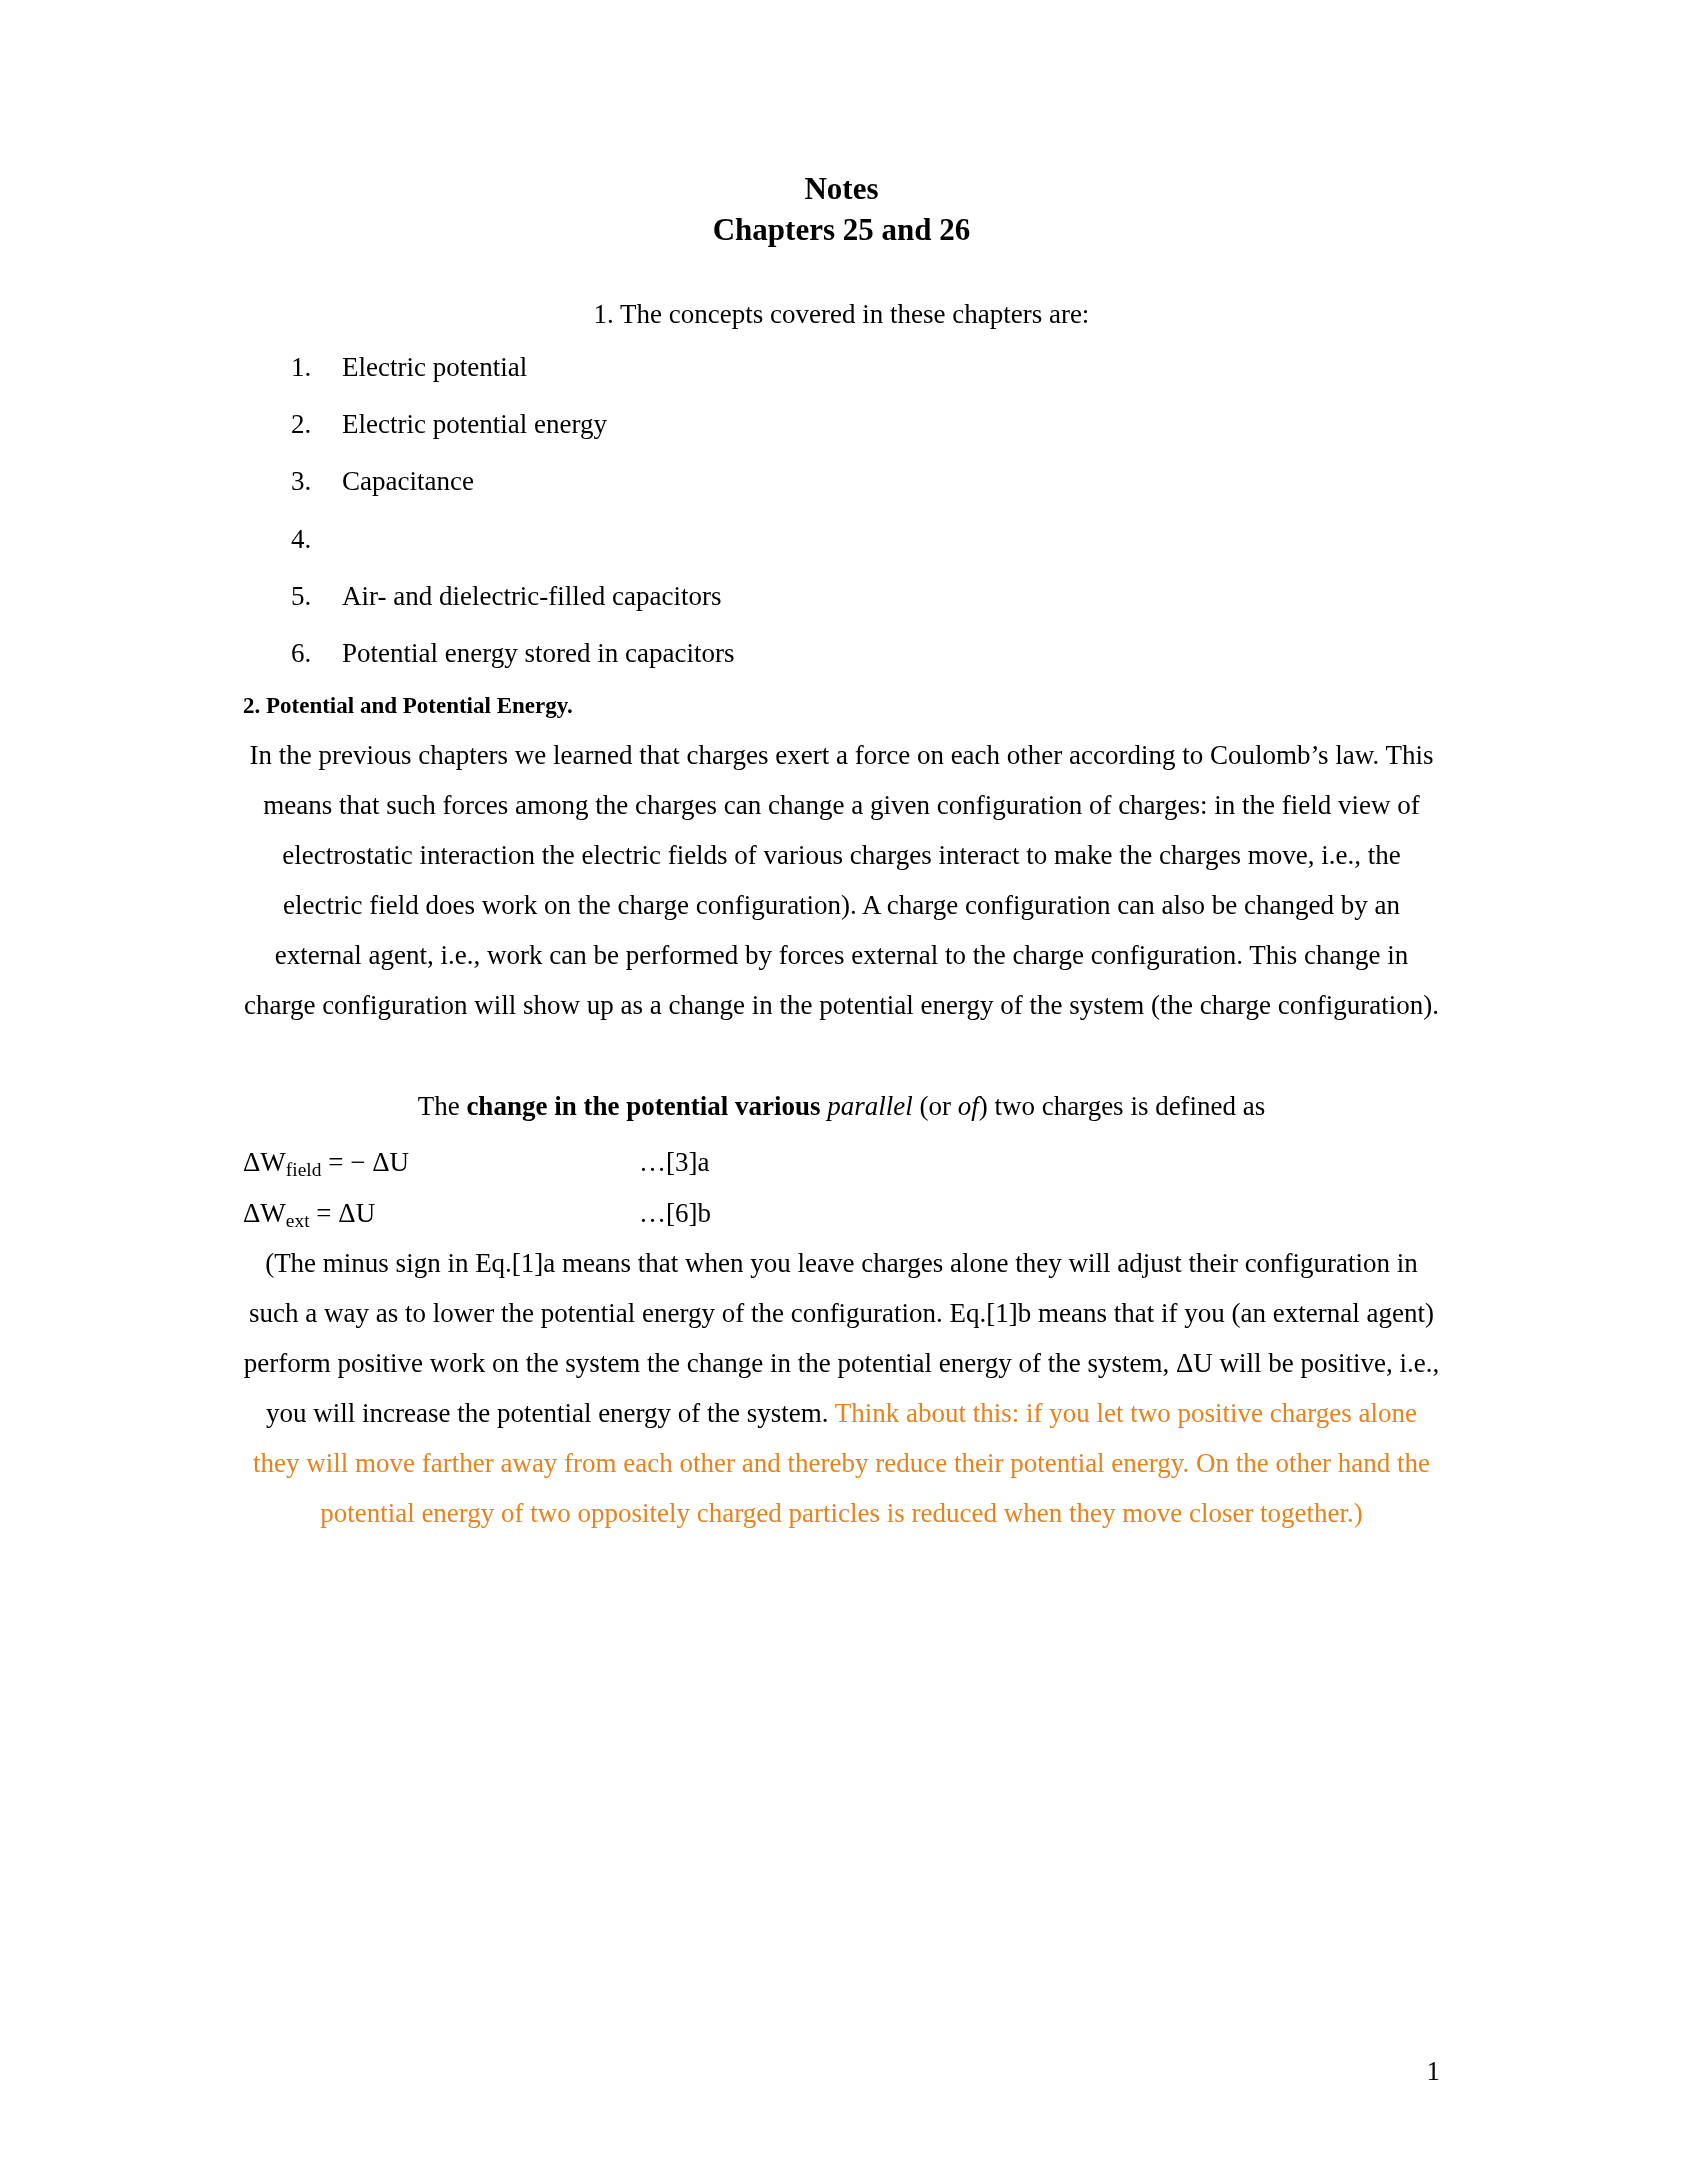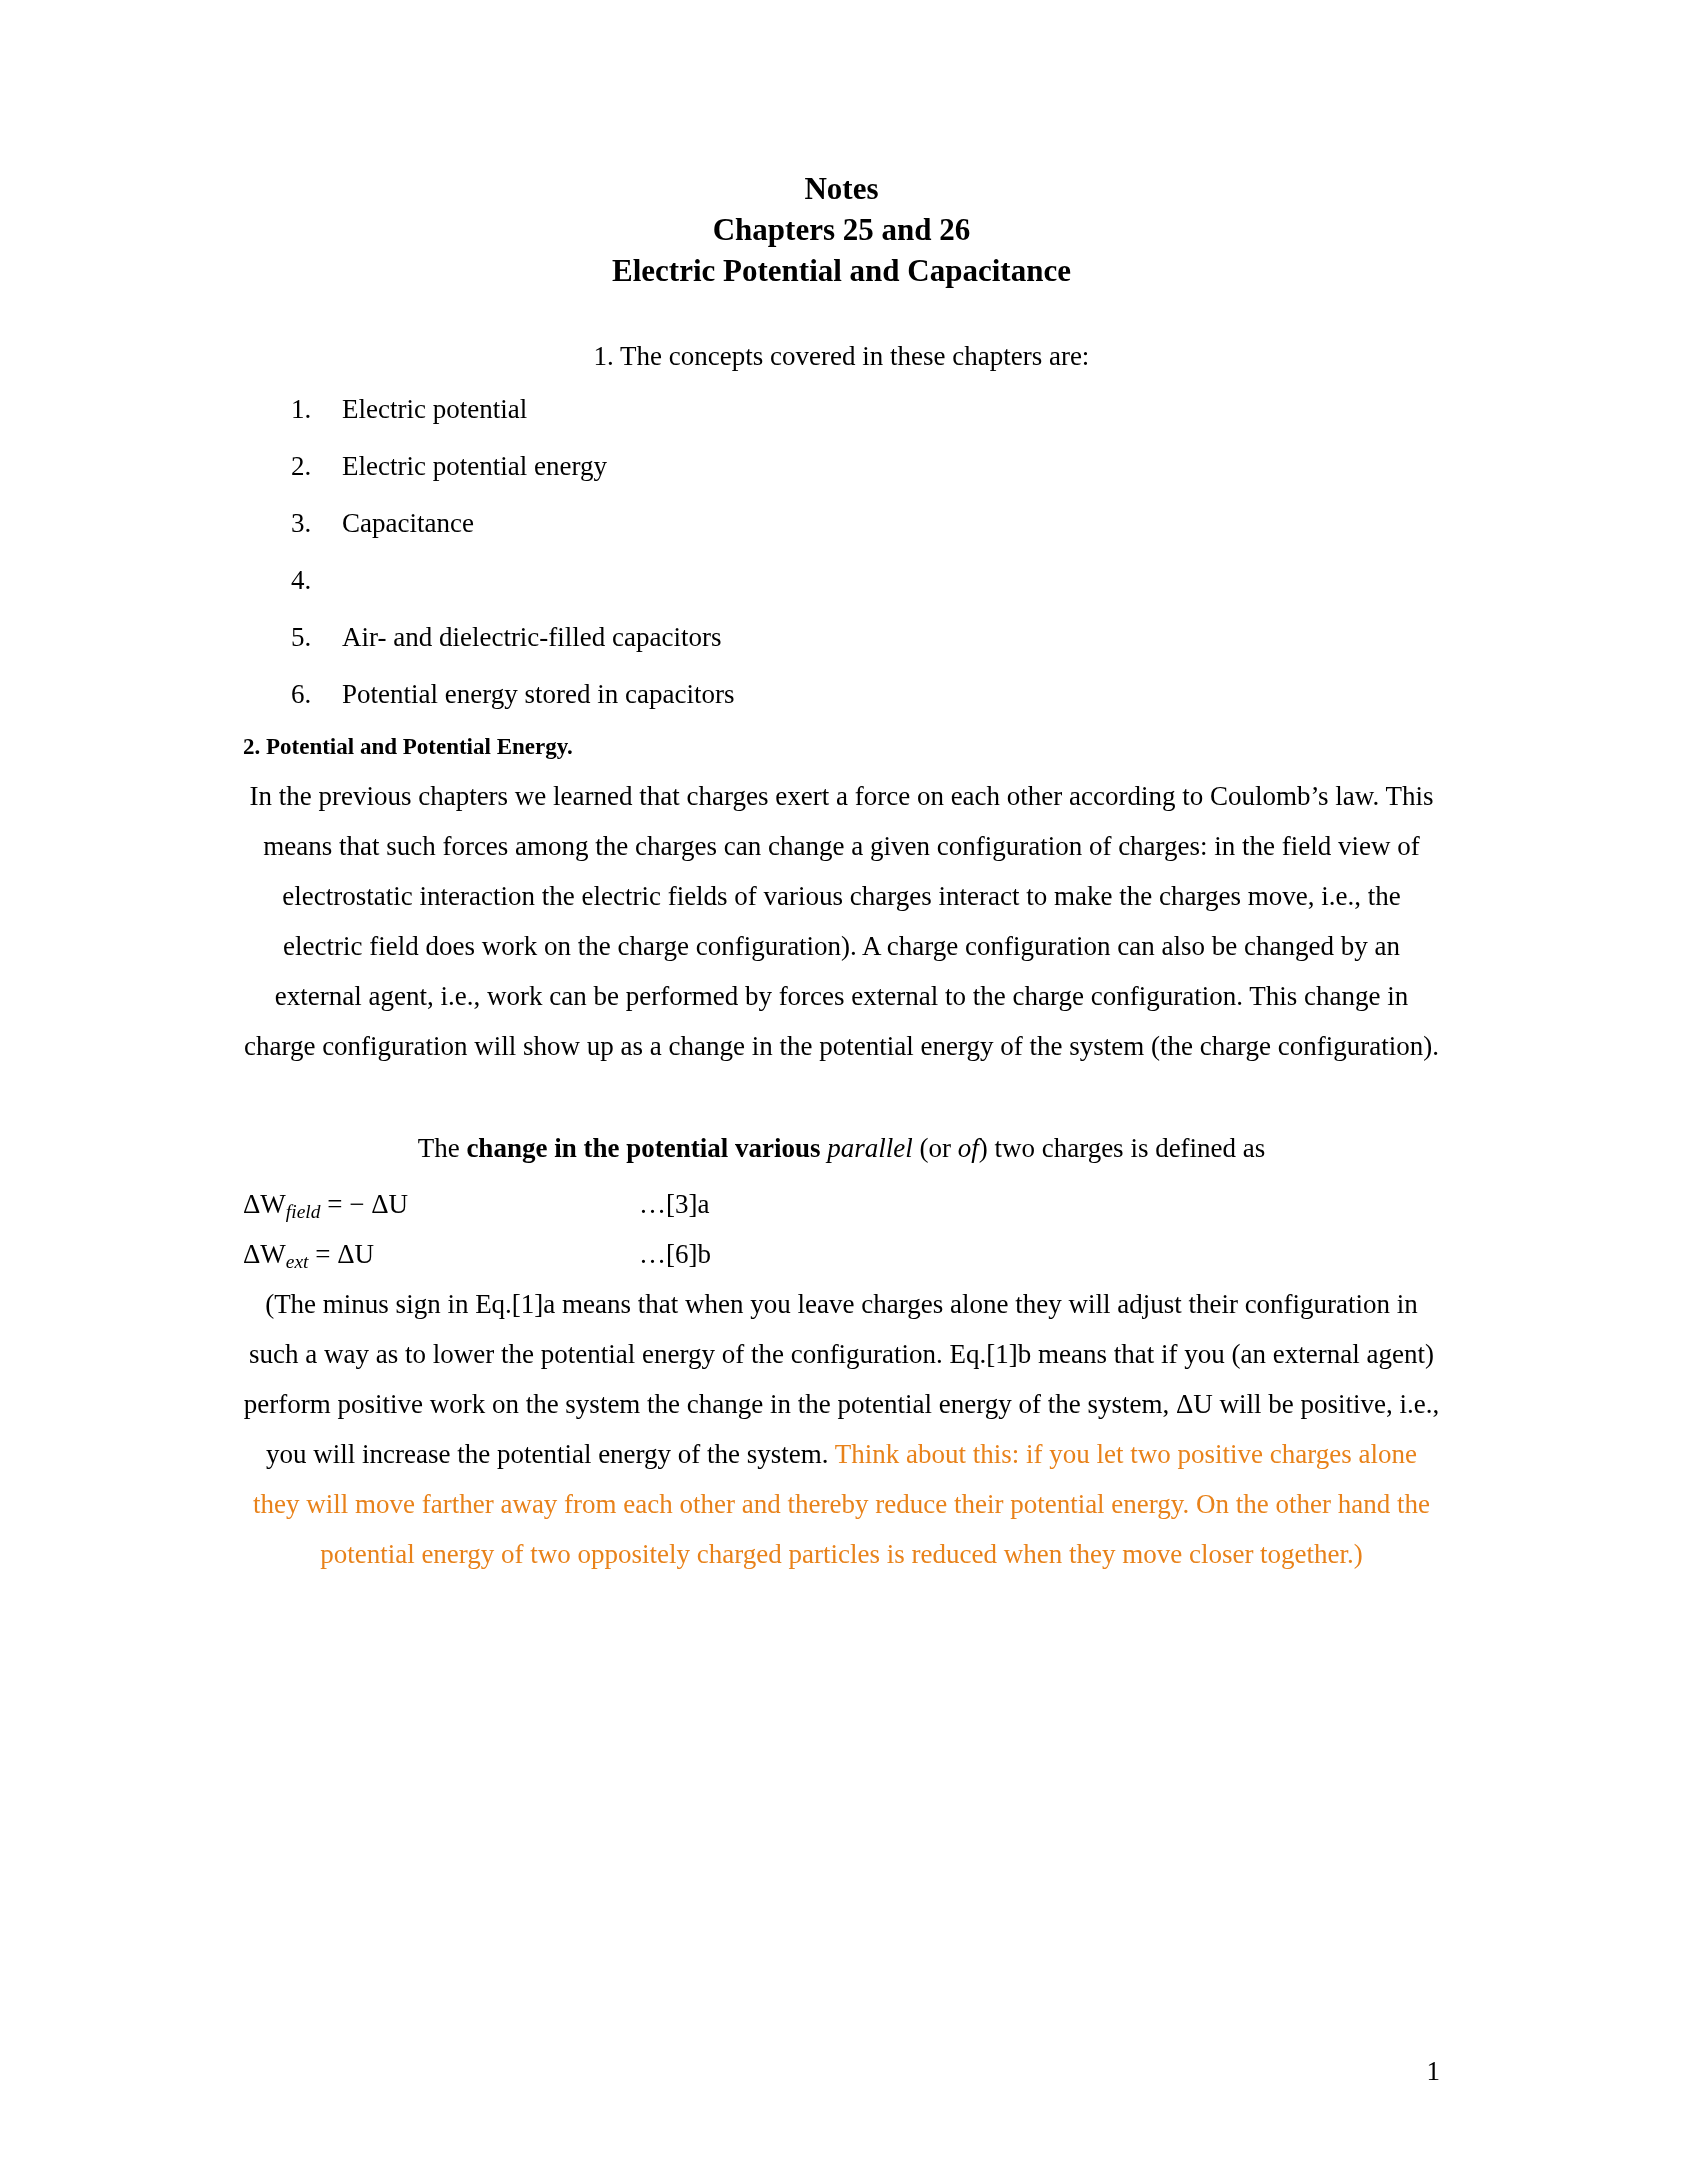--- a/index.html
+++ b/index.html
@@ -77,41 +77,39 @@
   .eqline .eqbody {
     width: 396px;
     flex: 0 0 396px;
   }
   .eqline .eqtag {
     flex: 0 0 auto;
   }
   sub {
     font-size: 0.72em;
     vertical-align: -0.28em;
-    font-style: italic;
   }
   .bold { font-weight: bold; }
   .ital { font-style: italic; }
   .accent { color: #E8821A; }
   .pagenum {
     position: absolute;
     right: 243px;
     bottom: 91px;
     font-size: 27px;
   }
 </style>
 </head>
 <body>
 
 <div class="page">
 
   <div class="title-block">
     <span class="title-line">Notes</span>
     <span class="title-line">Chapters 25 and 26</span>
-    <span class="title-line">Electric Potential and Capacitance</span>
   </div>
 
   <p class="para intro">1. The concepts covered in these chapters are:</p>
 
   <ol class="concepts">
     <li>
       <span class="num">1.</span>
       <span>Electric potential</span>
     </li>
     <li>

